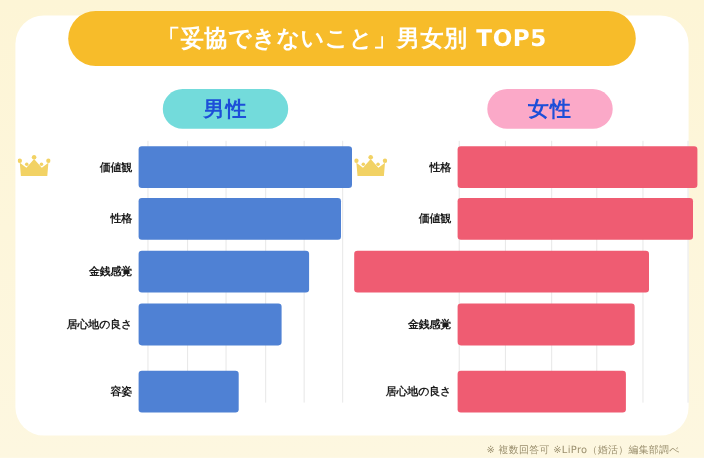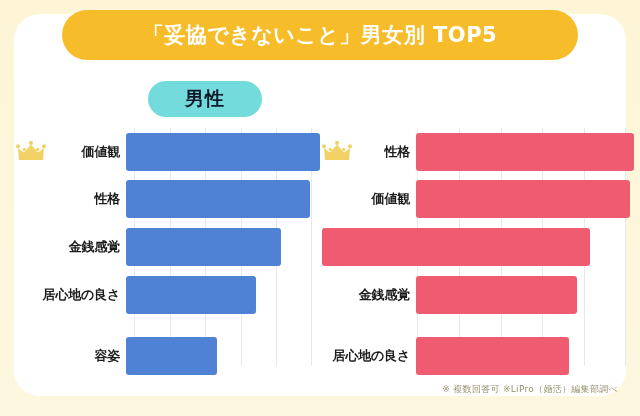--- a/index.html
+++ b/index.html
@@ -58,21 +58,21 @@
     top: 81px;
     width: 114px;
     height: 36px;
     border-radius: 18px;
     display: flex;
     align-items: center;
     justify-content: center;
     z-index: 4;
   }
   .gender-pill .glabel {
-    color: #0f172a;
+    color: #1d4ed8;
     font-size: 19px;
     font-weight: bold;
     letter-spacing: 1px;
   }
   #pill-male   { left: 148px; background: #73dbdb; }
   #pill-female { left: 443px; background: #fba9c8; }
 
   
   .panel { position: absolute; top: 128px; height: 238px; }
   #panel-male   { left: 8px;   width: 312px; }
@@ -99,21 +99,21 @@
     position: relative;
     height: 100%;
     display: flex;
     align-items: center;
     justify-content: flex-end;
     padding-right: 6px;
   }
   #panel-female .labelcell { width: 94px; flex: 0 0 94px; }
 
   .cat-label {
-    font-size: 13px;
+    font-size: 10px;
     font-weight: bold;
     color: #1c1c1c;
     white-space: nowrap;
     letter-spacing: -0.2px;
   }
 
   .crown {
     position: absolute;
     left: 8px;
     top: 50%;
@@ -148,21 +148,21 @@
     background: #e9e9e9;
   }
   .gridlayer { position: absolute; top: 0; bottom: 0; pointer-events: none; }
   #grid-male   { left: 126px; right: 8px; }
   #grid-female { left: 95px;  right: 8px; }
 
   
   .footnote {
     position: absolute;
     right: 22px;
-    bottom: 20px;
+    bottom: 0;
     font-size: 9px;
     color: #9a8f6e;
     letter-spacing: 0.3px;
     white-space: nowrap;
     z-index: 6;
   }
 </style>
 </head>
 <body>
 
@@ -171,20 +171,23 @@
   <div class="card"></div>
 
   <div class="title-pill">
     <span class="title-text">「妥協できないこと」男女別 TOP5</span>
   </div>
 
   <div class="gender-pill" id="pill-male">
     <span class="glabel">男性</span>
   </div>
 
+  <div class="gender-pill" id="pill-female">
+    <span class="glabel">女性</span>
+  </div>
 
   <div class="panel" id="panel-male">
     <div class="gridlayer" id="grid-male">
         <div class="grid" style="left: calc(0% + 0px);"></div>
         <div class="grid" style="left: calc(20% + 0px);"></div>
         <div class="grid" style="left: calc(40% + 0px);"></div>
         <div class="grid" style="left: calc(60% + 0px);"></div>
         <div class="grid" style="left: calc(80% + 0px);"></div>
         <div class="grid" style="left: calc(100% - 1px);"></div>
       </div>

